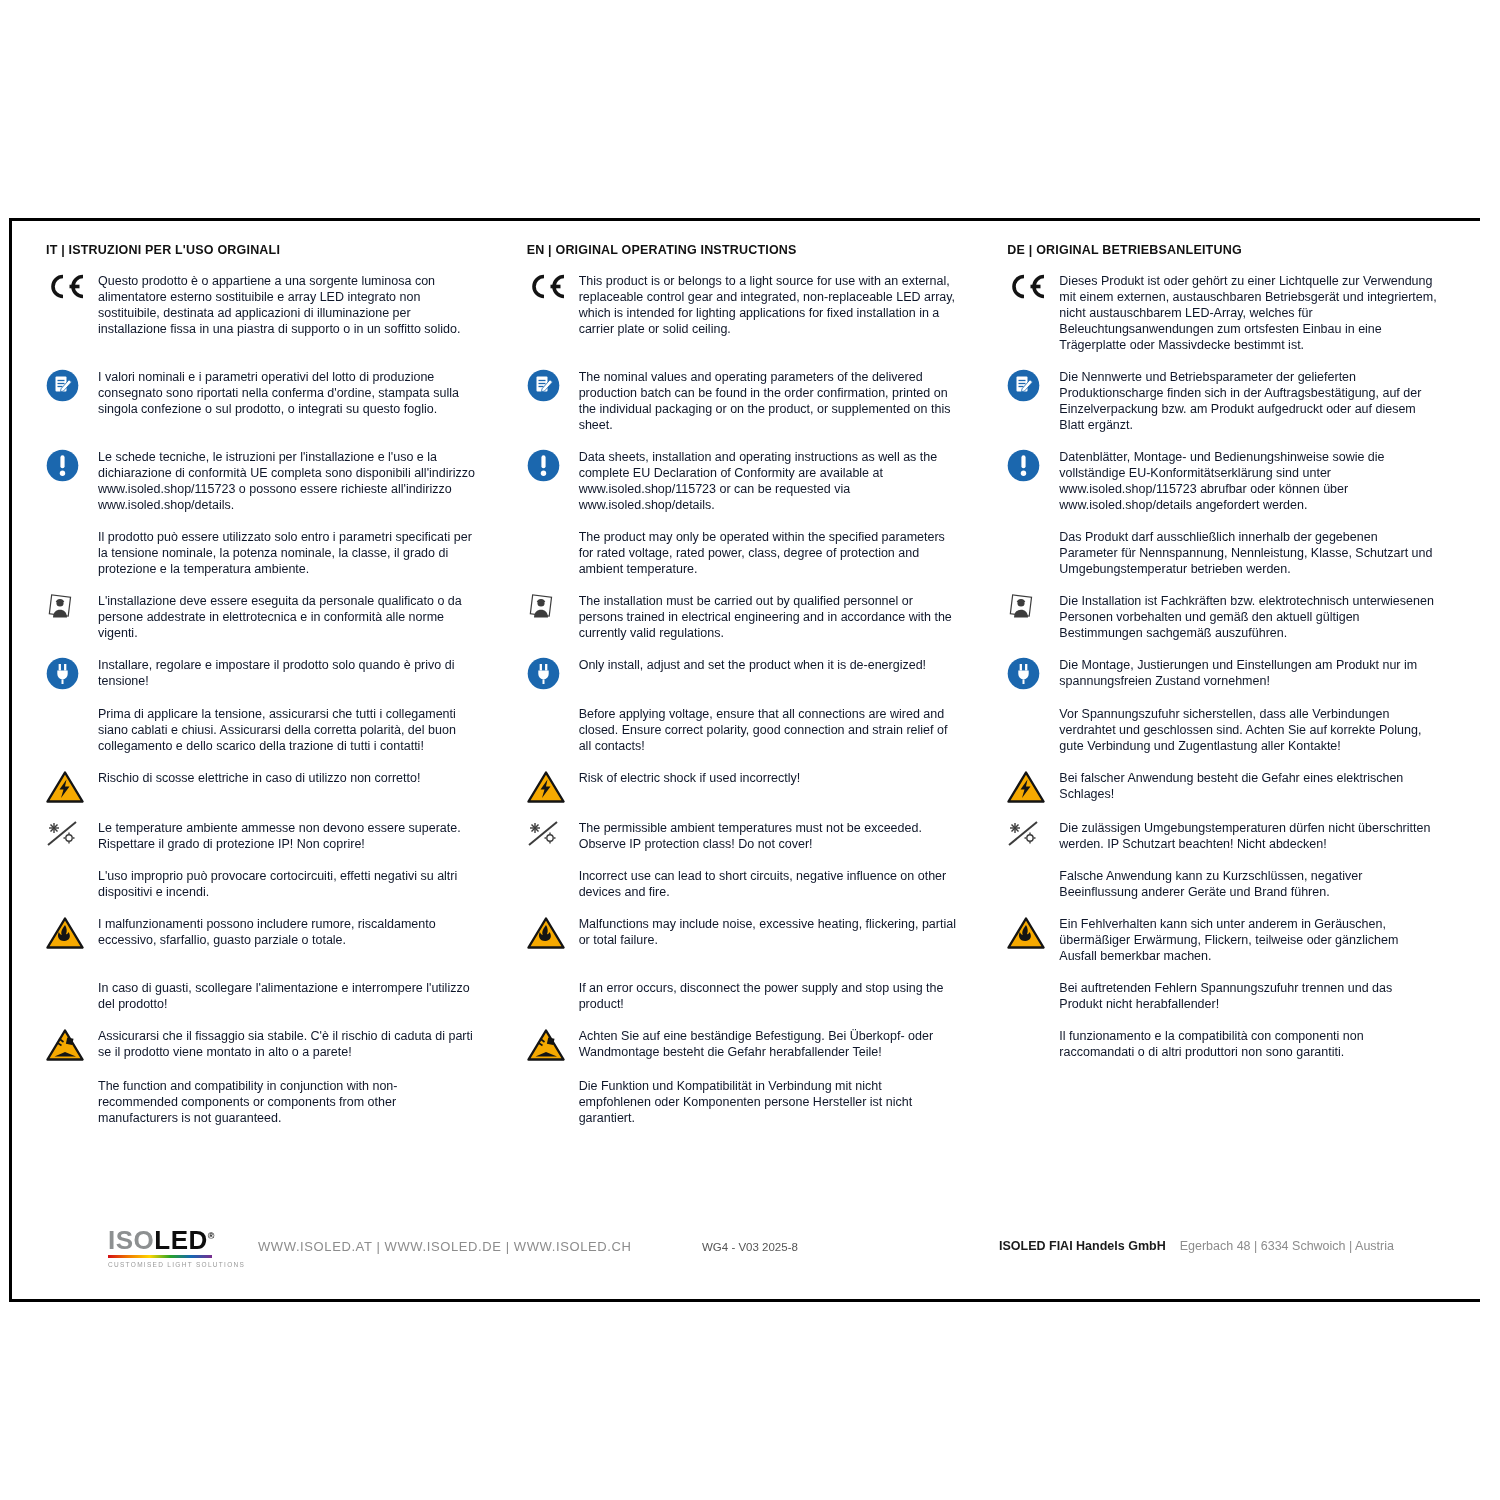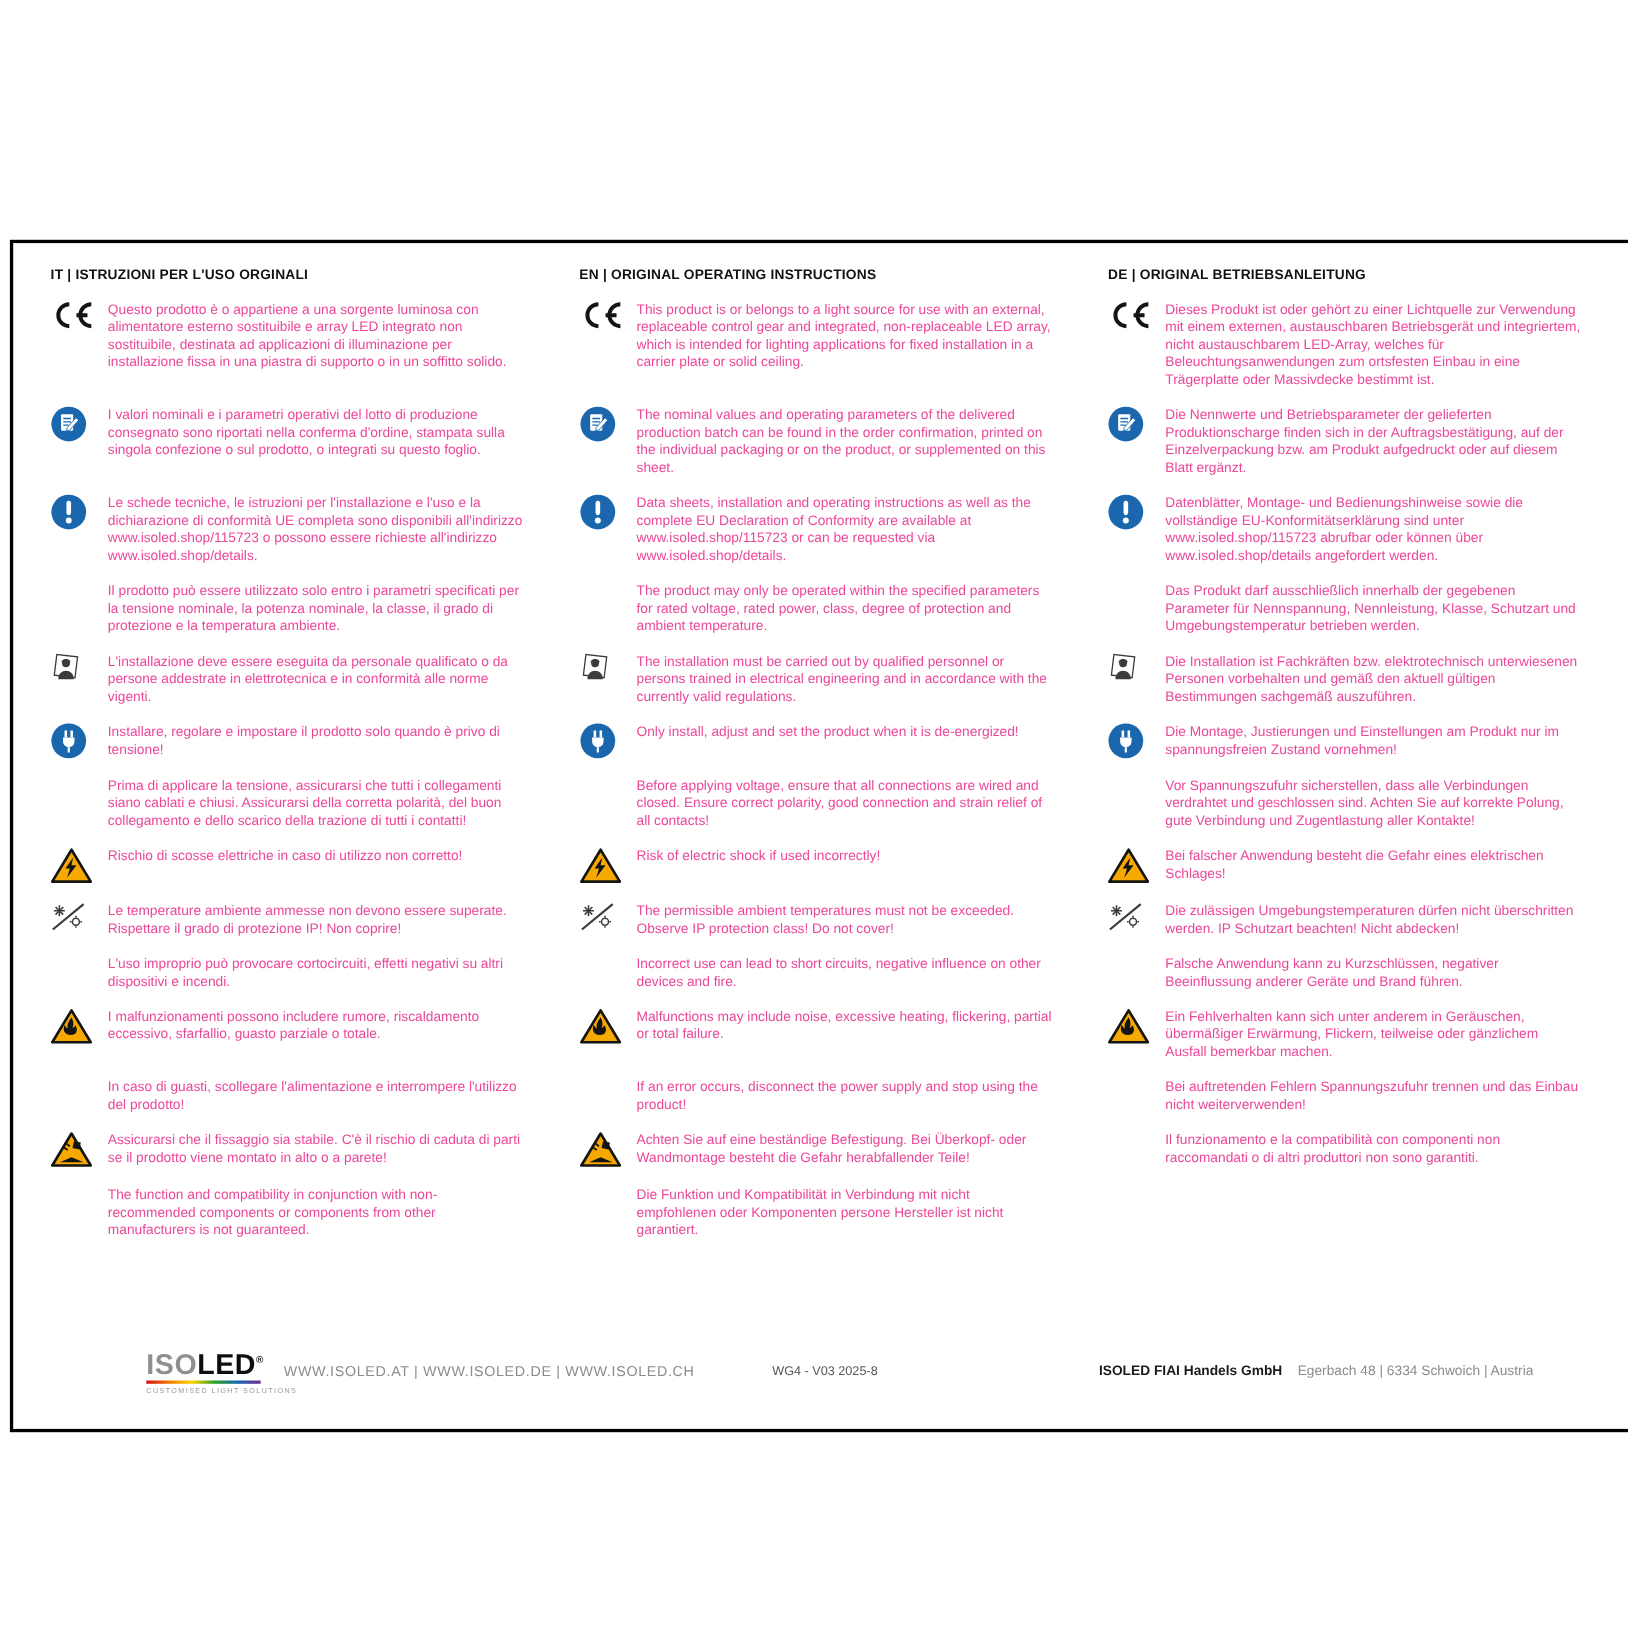--- a/index.html
+++ b/index.html
@@ -20,25 +20,25 @@
   }
 
   .col-header {
     font-size:12.5px; font-weight:bold; color:#111;
     margin-bottom:16px; letter-spacing:0.2px;
   }
 
   .cell { display:flex; margin-bottom:16px; }
   .icon-box { flex:0 0 52px; padding-top:0px; }
   .icon-box svg { display:block; }
-  .cell-text { flex:1; font-size:12.5px; line-height:1.28; color:#ec4899; padding-right:16px; }
+  .cell-text { flex:1; font-size:12.5px; line-height:1.28; color:#0f172a; padding-right:16px; }
 
   .footer { position:absolute; left:60px; right:40px; bottom:24px; height:48px; }
 
-  .logo-block { position:absolute; left:36px; top:0px; width:130px;margin-left:25px; }
+  .logo-block { position:absolute; left:36px; top:0px; width:130px; }
   .logo-word { font-size:26px; font-weight:bold; line-height:1; letter-spacing:0.5px; }
   .logo-iso { color:#8d9091; }
   .logo-led { color:#0e0e0e; }
   .logo-reg { font-size:9px; vertical-align:super; color:#0e0e0e; }
   .logo-bar { height:3px; width:104px; margin:2px 0 3px 0;
     background:linear-gradient(90deg,#d40f14 0%,#f07c00 20%,#ffd500 40%,#28a228 60%,#1467b3 80%,#7a2d8e 100%); }
   .logo-tagline { font-size:6.5px; letter-spacing:1.3px; color:#9a9a9a; white-space:nowrap; }
 
   .websites { position:absolute; left:168px; top:12px; font-size:13px; color:#8c8c8c; letter-spacing:0.6px;margin-left:18px; }
   .doc-code { position:absolute; left:630px; top:14px; font-size:11.5px; color:#555; }
@@ -374,21 +374,21 @@
         <div class="cell">
           <div class="icon-box"></div>
           <div class="cell-text">In caso di guasti, scollegare l'alimentazione e interrompere l'utilizzo del prodotto!</div>
         </div>
         <div class="cell">
           <div class="icon-box"></div>
           <div class="cell-text">If an error occurs, disconnect the power supply and stop using the product!</div>
         </div>
         <div class="cell">
           <div class="icon-box"></div>
-          <div class="cell-text">Bei auftretenden Fehlern Spannungszufuhr trennen und das Einbau nicht weiterverwenden!</div>
+          <div class="cell-text">Bei auftretenden Fehlern Spannungszufuhr trennen und das Produkt nicht herabfallender!</div>
         </div>
         <div class="cell">
           <div class="icon-box">
             <svg width="38" height="34" viewBox="0 0 38 34">
        <path d="M19 2.5 L36.5 31.5 H1.5 Z" fill="#f6a900" stroke="#141414" stroke-width="2.4" stroke-linejoin="round"></path>
        <rect x="20.5" y="10" width="6.4" height="6.4" fill="#141414" transform="rotate(12 23.7 13.2)"></rect>
        <line x1="13" y1="10.5" x2="17.5" y2="14" stroke="#141414" stroke-width="1.6"></line>
        <line x1="11" y1="14.5" x2="15.5" y2="17.5" stroke="#141414" stroke-width="1.6"></line>
        <path d="M8.5 28.5 l10.5 -4.5 l11 4.5 z" fill="#141414"></path>
      </svg>

